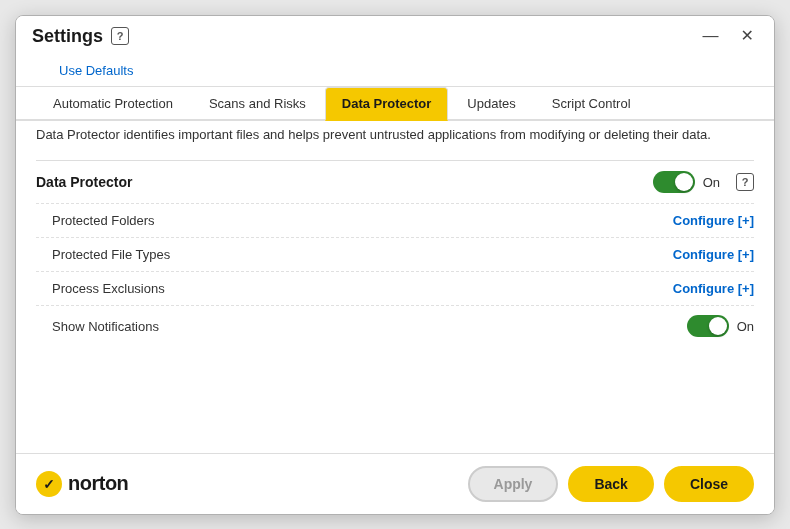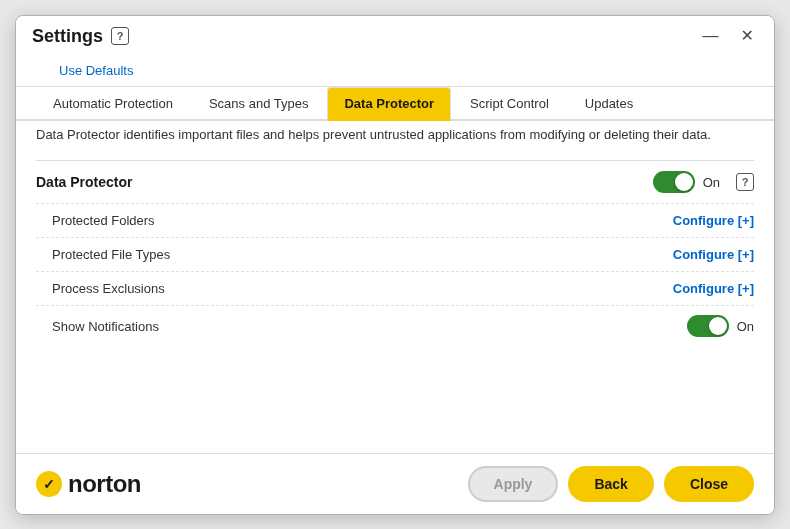--- a/index.html
+++ b/index.html
@@ -238,21 +238,21 @@
       background: #f5c800;
       border-radius: 50%;
       display: flex;
       align-items: center;
       justify-content: center;
       font-size: 14px;
       color: #1a1a1a;
       font-weight: 700;
     }
     .norton-text {
-      font-size: 24px;
+      font-size: 20px;
       font-weight: 700;
       color: #1a1a1a;
       letter-spacing: -0.5px;
       text-align: center;
     }
     .footer-buttons {
       display: flex;
       gap: 10px;
       align-items: center;
     }
@@ -295,24 +295,24 @@
       <button class="title-btn">✕</button>
     </div>
   </div>
 
   <div class="header-area">
     <a class="use-defaults-link">Use Defaults</a>
   </div>
 
   <div class="tabs">
     <div class="tab">Automatic Protection</div>
-    <div class="tab">Scans and Types</div>
+    <div class="tab">Scans and Risks</div>
     <div class="tab active">Data Protector</div>
+    <div class="tab">Updates</div>
     <div class="tab">Script Control</div>
-    <div class="tab">Updates</div>
   </div>
 
   <div class="content">
     <p class="description">Data Protector identifies important files and helps prevent untrusted applications from modifying or deleting their data.</p>
 
     <div class="settings-section-header">
       <span class="settings-section-title">Data Protector</span>
       <div class="toggle-group">
         <div class="toggle"></div>
         <span class="toggle-label">On</span>

